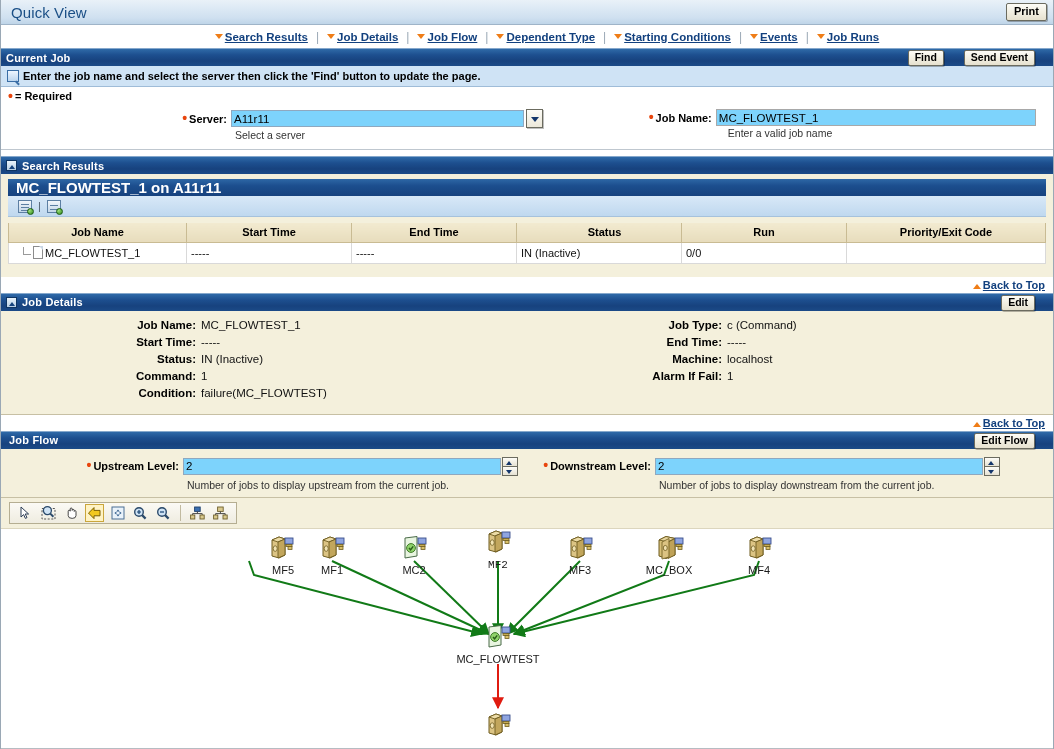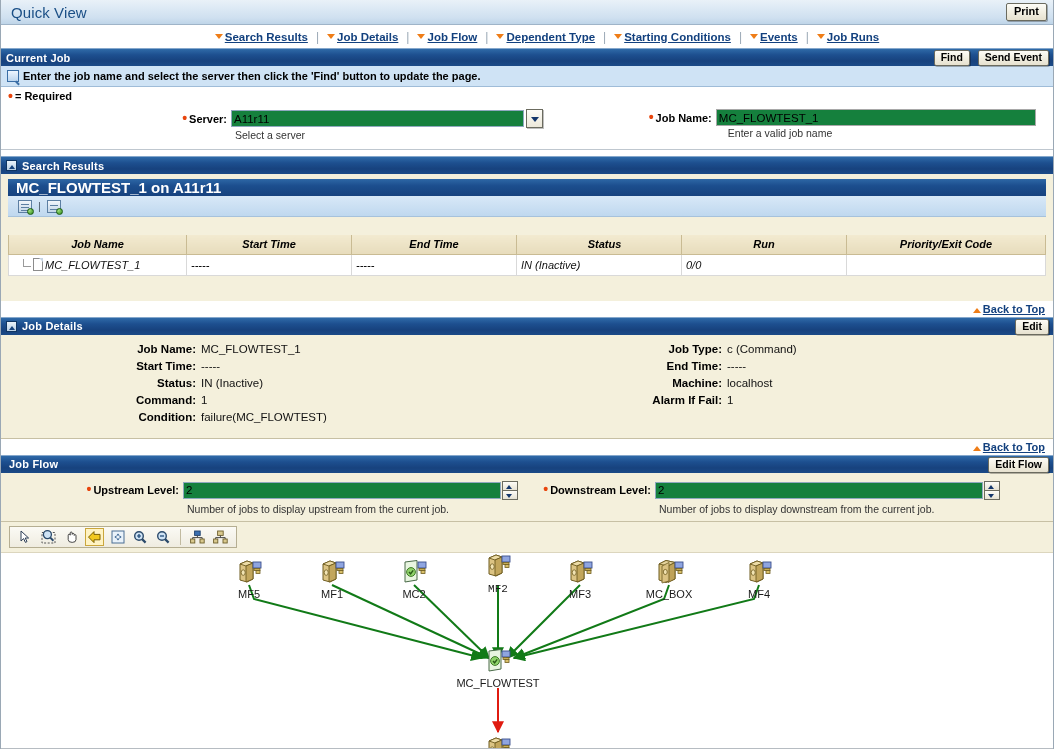--- a/index.html
+++ b/index.html
@@ -120,24 +120,24 @@
   .secbar .collapse-box::after {
     content: "";
     position: absolute;
     left: 2px; top: 4px;
     border-left: 3.5px solid transparent;
     border-right: 3.5px solid transparent;
     border-bottom: 4px solid #15427c;
   }
   .secbar-actions {
     position: absolute;
-    right: 4px;
+    right: 18px;
     top: 1px;
     display: flex;
-    gap: 8px;
+    gap: 20px;
   }
   .secbar-actions .btn3d { padding: 0px 6px 1px 6px; font-size:10.5px; }
 
   
   .infobar {
     height: 21px;
     background: #cfe3f5;
     border-bottom: 1px solid #9fbcd8;
     display: flex;
     align-items: center;
@@ -189,21 +189,21 @@
   .flabel {
     font-size: 11px;
     font-weight: bold;
     text-align: right;
     white-space: nowrap;
     padding-right: 4px;
   }
   .flabel .reqdot { font-size: 14px; }
   .txtinput {
     border: 1px solid #8fa8bf;
-    background: #15803d;
+    background: #7dd3fc;
     height: 17px;
     font-family: "Liberation Sans", sans-serif;
     font-size: 11.5px;
     padding: 0 2px;
     color: #000;
   }
   .txtinput.plain { border:1px solid #a8a8a8; }
   .hint {
     font-size: 10.5px;
     color: #333;
@@ -261,24 +261,23 @@
   }
   .mini-icon .ln {
     position:absolute; left:2px; width:8px; height:1px;
     background:#5c7fa3;
   }
   .pipe { color:#4a5a6a; font-size:11px; }
 
   table.grid {
     border-collapse: collapse;
     width: calc(100% - 14px);
-    margin: 18px 7px;
+    margin: 6px 7px;
     font-size: 11px;
     background: #fff;
-    font-style: italic;
   }
   table.grid th {
     background: linear-gradient(to bottom,#f2ead0,#e7dcbc);
     border: 1px solid #c9bb93;
     border-top: none;
     height: 19px;
     font-weight: bold;
     font-size: 11px;
     color:#000;
   }
@@ -766,21 +765,21 @@
         <path d="M248,32 L253,46 L481,105" fill="none" stroke="#117a17" stroke-width="2" marker-end="url(#ahG)"></path>
         <path d="M331,32 L488,105" fill="none" stroke="#117a17" stroke-width="2" marker-end="url(#ahG)"></path>
         <path d="M413,32 L488,105" fill="none" stroke="#117a17" stroke-width="2" marker-end="url(#ahG)"></path>
         <path d="M497,32 L497,105" fill="none" stroke="#117a17" stroke-width="2" marker-end="url(#ahG)"></path>
         <path d="M579,32 L506,105" fill="none" stroke="#117a17" stroke-width="2" marker-end="url(#ahG)"></path>
         <path d="M668,32 L663,46 L513,105" fill="none" stroke="#117a17" stroke-width="2" marker-end="url(#ahG)"></path>
         <path d="M758,32 L753,46 L513,105" fill="none" stroke="#117a17" stroke-width="2" marker-end="url(#ahG)"></path>
         <path d="M497,135 L497,179" fill="none" stroke="#e01b10" stroke-width="2" marker-end="url(#ahR)"></path>
       </svg>
     <div id="flow-nodes">
-        <div class="node" style="left: 248px; top: 6px;"><span class="cube"><svg width="28" height="26" viewBox="0 0 28 26">
+        <div class="node" style="left: 248px; top: 6px; text-align: right;"><span class="cube"><svg width="28" height="26" viewBox="0 0 28 26">
               <path d="M4 5 L11 2 L17 4 L17 20 L11 23 L4 21 Z" fill="#dcc484" stroke="#6e5c20" stroke-width="1"></path>
               <path d="M4 5 L11 2 L17 4 L10 7 Z" fill="#ecdba6" stroke="#6e5c20" stroke-width="0.9"></path>
               <path d="M10 7 L17 4 L17 20 L10 23 Z" fill="#c2a65c" stroke="#6e5c20" stroke-width="0.9"></path>
               <ellipse cx="7.2" cy="13.6" rx="2" ry="2.8" fill="#f2e4b4" stroke="#6e5c20" stroke-width="0.8"></ellipse>
               <rect x="17" y="3" width="8" height="6" fill="#8fa5e0" stroke="#3b4f8c" stroke-width="0.9"></rect>
               <rect x="18" y="9.5" width="6" height="2" fill="#c9ae55" stroke="#6e5c20" stroke-width="0.8"></rect>
               <rect x="20" y="11.5" width="4" height="3" fill="#d9c06a" stroke="#6e5c20" stroke-width="0.8"></rect>
             </svg></span><div class="nodelabel">MF5</div></div>
         <div class="node" style="left: 331px; top: 6px;"><span class="cube"><svg width="28" height="26" viewBox="0 0 28 26">
               <path d="M4 5 L11 2 L17 4 L17 20 L11 23 L4 21 Z" fill="#dcc484" stroke="#6e5c20" stroke-width="1"></path>

